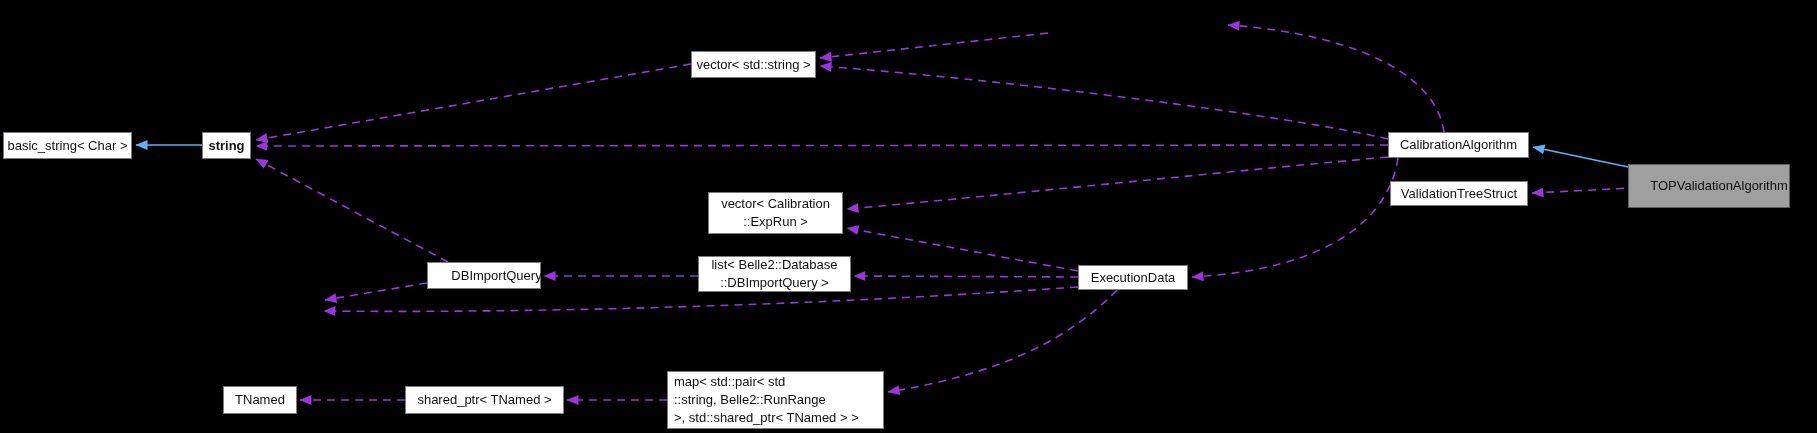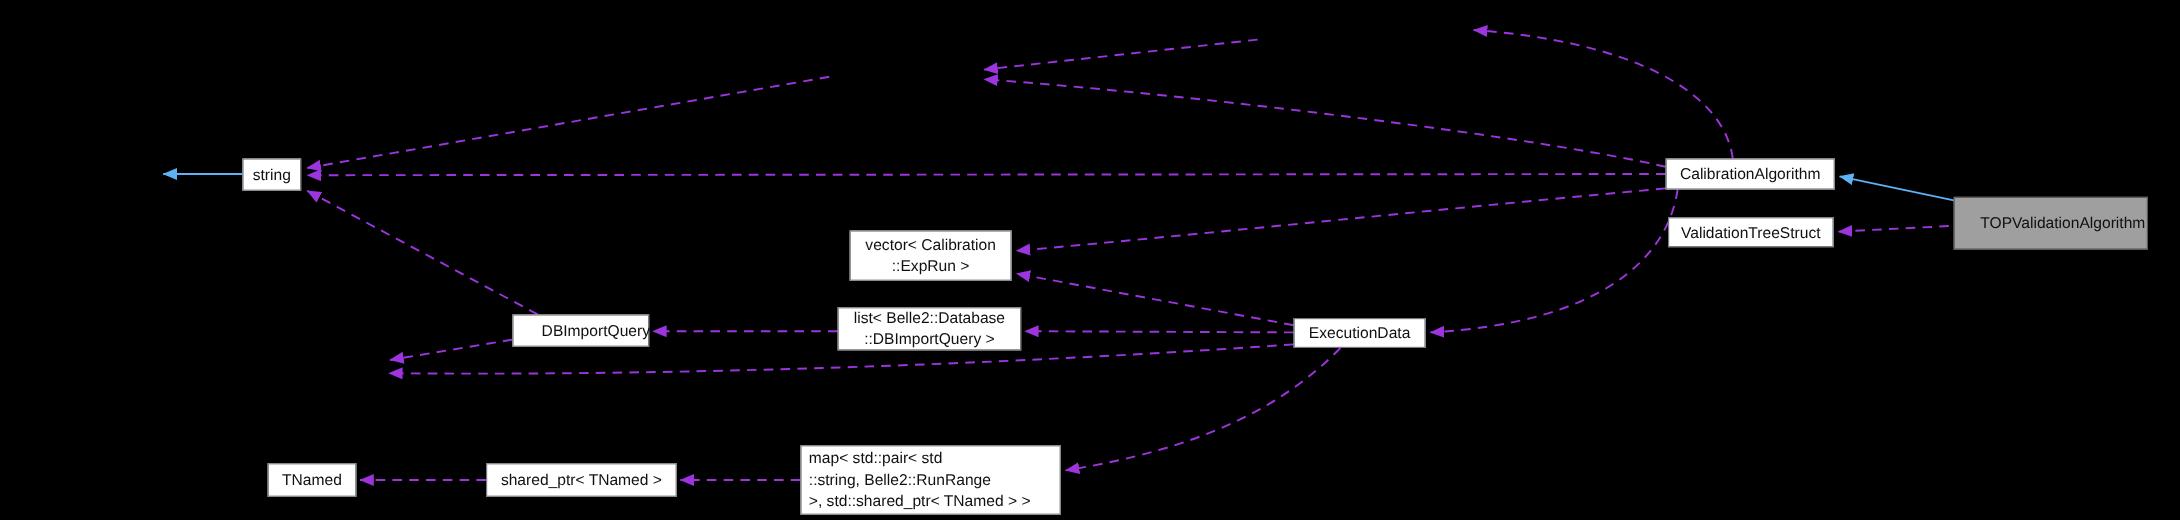--- a/index.html
+++ b/index.html
@@ -69,23 +69,25 @@
     <path class="edge" d="M1398,158 C1390,214 1336,269 1192,277" marker-end="url(#arrow-usage)"></path>
     <path class="edge" d="M1078,277 L854,276" marker-end="url(#arrow-usage)"></path>
     <path class="edge" d="M698,276 L544,276" marker-end="url(#arrow-usage)"></path>
     <path class="edge" d="M1078,287 C790,307 520,313 324,311" marker-end="url(#arrow-usage)"></path>
     <path class="edge" d="M427,283 L325,300" marker-end="url(#arrow-usage)"></path>
     <path class="edge" d="M1117,290 C1068,340 1000,374 888,392" marker-end="url(#arrow-usage)"></path>
     <path class="edge" d="M667,400 L567,400" marker-end="url(#arrow-usage)"></path>
     <path class="edge" d="M405,400 L300,400" marker-end="url(#arrow-usage)"></path>
   </svg>
 
+  <div class="node" style="left:3px;top:132px;width:129px;height:27px;">basic_string&lt; Char &gt;</div>
 
-  <div class="node" style="left:202px;top:132px;width:49px;height:27px;">string</div>
+  <div class="node" style="left:202px;top:132px;width:49px;height:27px;font-weight:bold;">string</div>
 
+  <div class="node" style="left:691px;top:51px;width:125px;height:27px;">vector&lt; std::string &gt;</div>
 
 
   <div class="node" style="left:1388px;top:132px;width:141px;height:26px;">CalibrationAlgorithm</div>
 
   <div class="node" style="left:1390px;top:181px;width:138px;height:25px;">ValidationTreeStruct</div>
 
   <div class="node focus" style="left:1628px;top:164px;width:162px;height:44px;padding-left:20px;">TOPValidationAlgorithm</div>
 
   <div class="node" style="left:708px;top:192px;width:135px;height:42px;">vector&lt; Calibration
 ::ExpRun &gt;</div>

